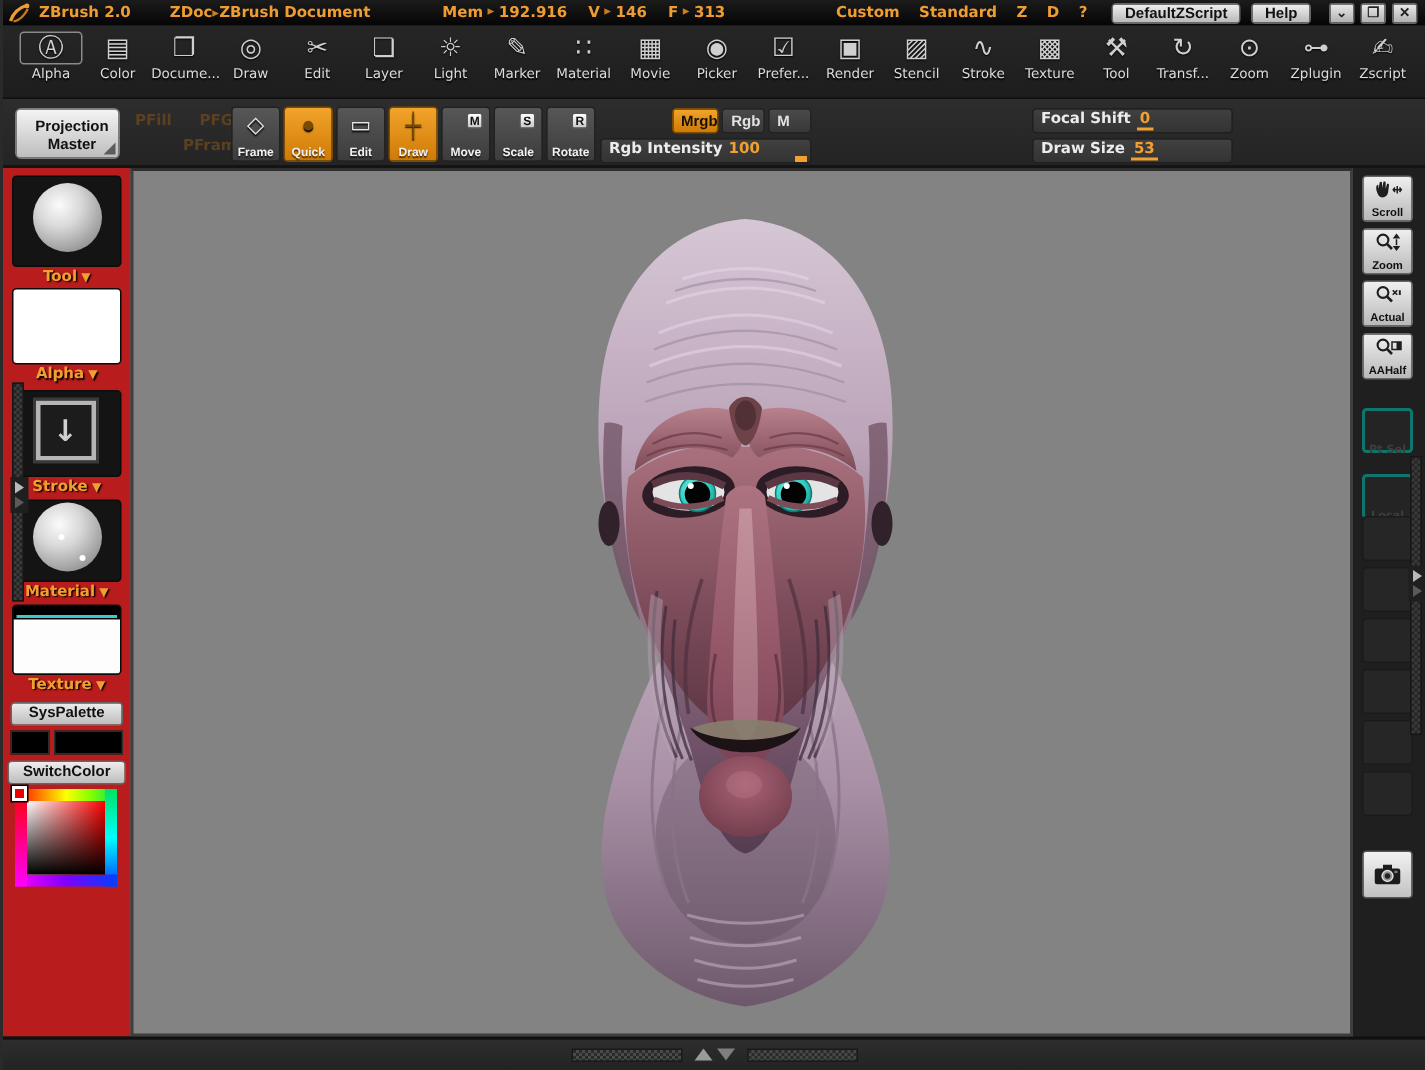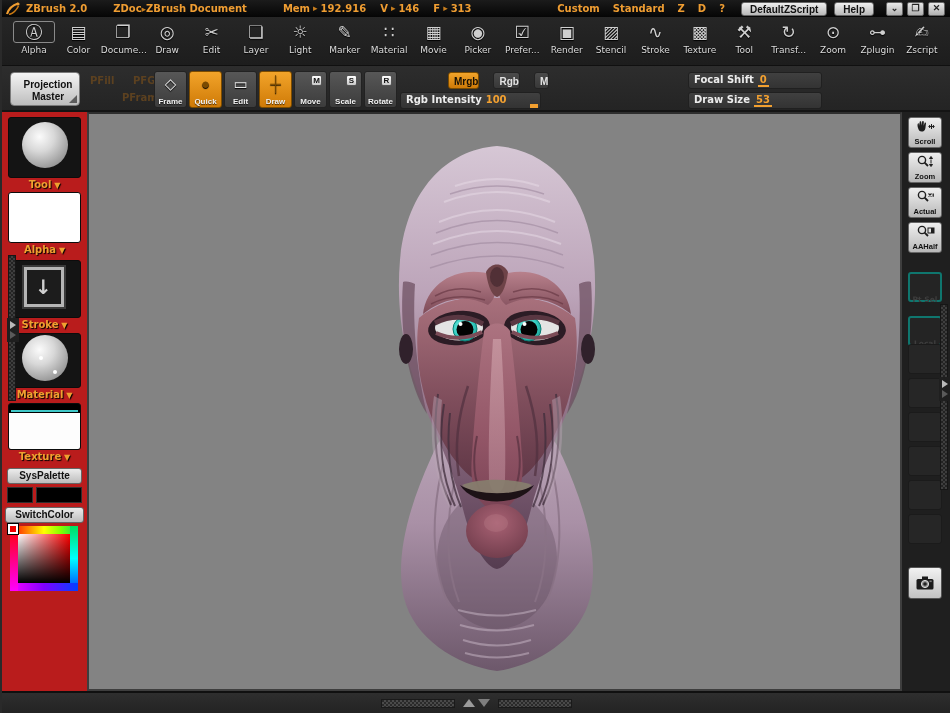--- a/index.html
+++ b/index.html
@@ -8,21 +8,21 @@
   #app { position:relative; width:950px; height:713px; background:#1c1c1c; overflow:hidden;
          border-left:2px solid #2a2a2a; }
 
   
   #titlebar { position:absolute; top:0; left:0; right:0; height:17px;
     background:linear-gradient(#1b1b1b,#050505); display:flex; align-items:center;
     color:#ef9d32; font-size:10px; font-weight:bold; }
   #tb-logo { width:16px; height:13px; margin-left:3px; flex:none; }
   #tb-app { margin-left:5px; white-space:nowrap; }
   #tb-doc { margin-left:26px; white-space:nowrap; display:flex; align-items:center; }
-  #tb-stats { margin-left:36px; display:flex; gap:14px; }
+  #tb-stats { margin-left:48px; display:flex; gap:14px; }
   .stat { display:flex; gap:3px; white-space:nowrap; }
   .sep { color:#c97f1f; font-size:9px; }
   #tb-menus { margin-left:auto; display:flex; gap:13px; }
   #tb-menus span { cursor:default; }
   #tb-buttons { display:flex; gap:7px; margin-left:16px; }
   .tb-btn { background:linear-gradient(#efefef,#b9b9b9); color:#111; border:1px solid #666;
     border-radius:3px; font-size:10px; font-weight:bold; padding:0 8px; height:14px;
     line-height:13px; }
   #tb-win { display:flex; gap:4px; margin:0 5px 0 12px; }
   .win-btn { width:17px; height:14px; background:linear-gradient(#e9e9e9,#b0b0b0);
@@ -62,21 +62,21 @@
   .mode-btn.active .mode-icon { color:#7a4a00; }
   .mode-badge { position:absolute; top:3px; right:4px; width:11px; height:11px;
     background:linear-gradient(#fff,#c8c8c8); color:#111; border:1px solid #555;
     border-radius:2px; font-size:8px; font-weight:bold; text-align:center; line-height:10px; }
   .mode-label { position:absolute; bottom:1px; left:0; right:0; text-align:center;
     font-size:8px; font-weight:bold; text-shadow:0 1px 1px rgba(0,0,0,.7); }
   .tgroup { position:absolute; display:flex; flex-direction:column; gap:3px; }
   #group-paint { left:398px; top:6px; width:141px; }
   #group-sculpt { left:543px; top:6px; width:139px; }
   #group-focal { left:686px; top:6px; width:134px; }
-  .seg-row { display:flex; gap:14px; height:17px;padding-left:48px; }
+  .seg-row { display:flex; gap:2px; height:17px;padding-left:48px; }
   .seg-btn { flex:1; background:linear-gradient(#4a4a4a,#383838); border:1px solid #232323;
     border-radius:3px; color:#e3e3e3; font-size:10px; font-weight:bold; text-align:left;
     padding:1px 0 0 5px; }
   .seg-btn.active { background:linear-gradient(#f2a42a,#cf7a07); border-color:#7c4c00; color:#181004; }
   .slider { position:relative; height:17px; background:linear-gradient(#404040,#333);
     border:1px solid #202020; border-radius:3px; color:#ececec; font-size:10px;
     font-weight:bold; padding:1px 0 0 5px; }
   .sl-value { color:#f2a030; margin-left:4px; }
   .slider.m-under .sl-value { border-bottom:2px solid #f2a030; padding:0 2px; }
   .sl-marker { display:none; }

